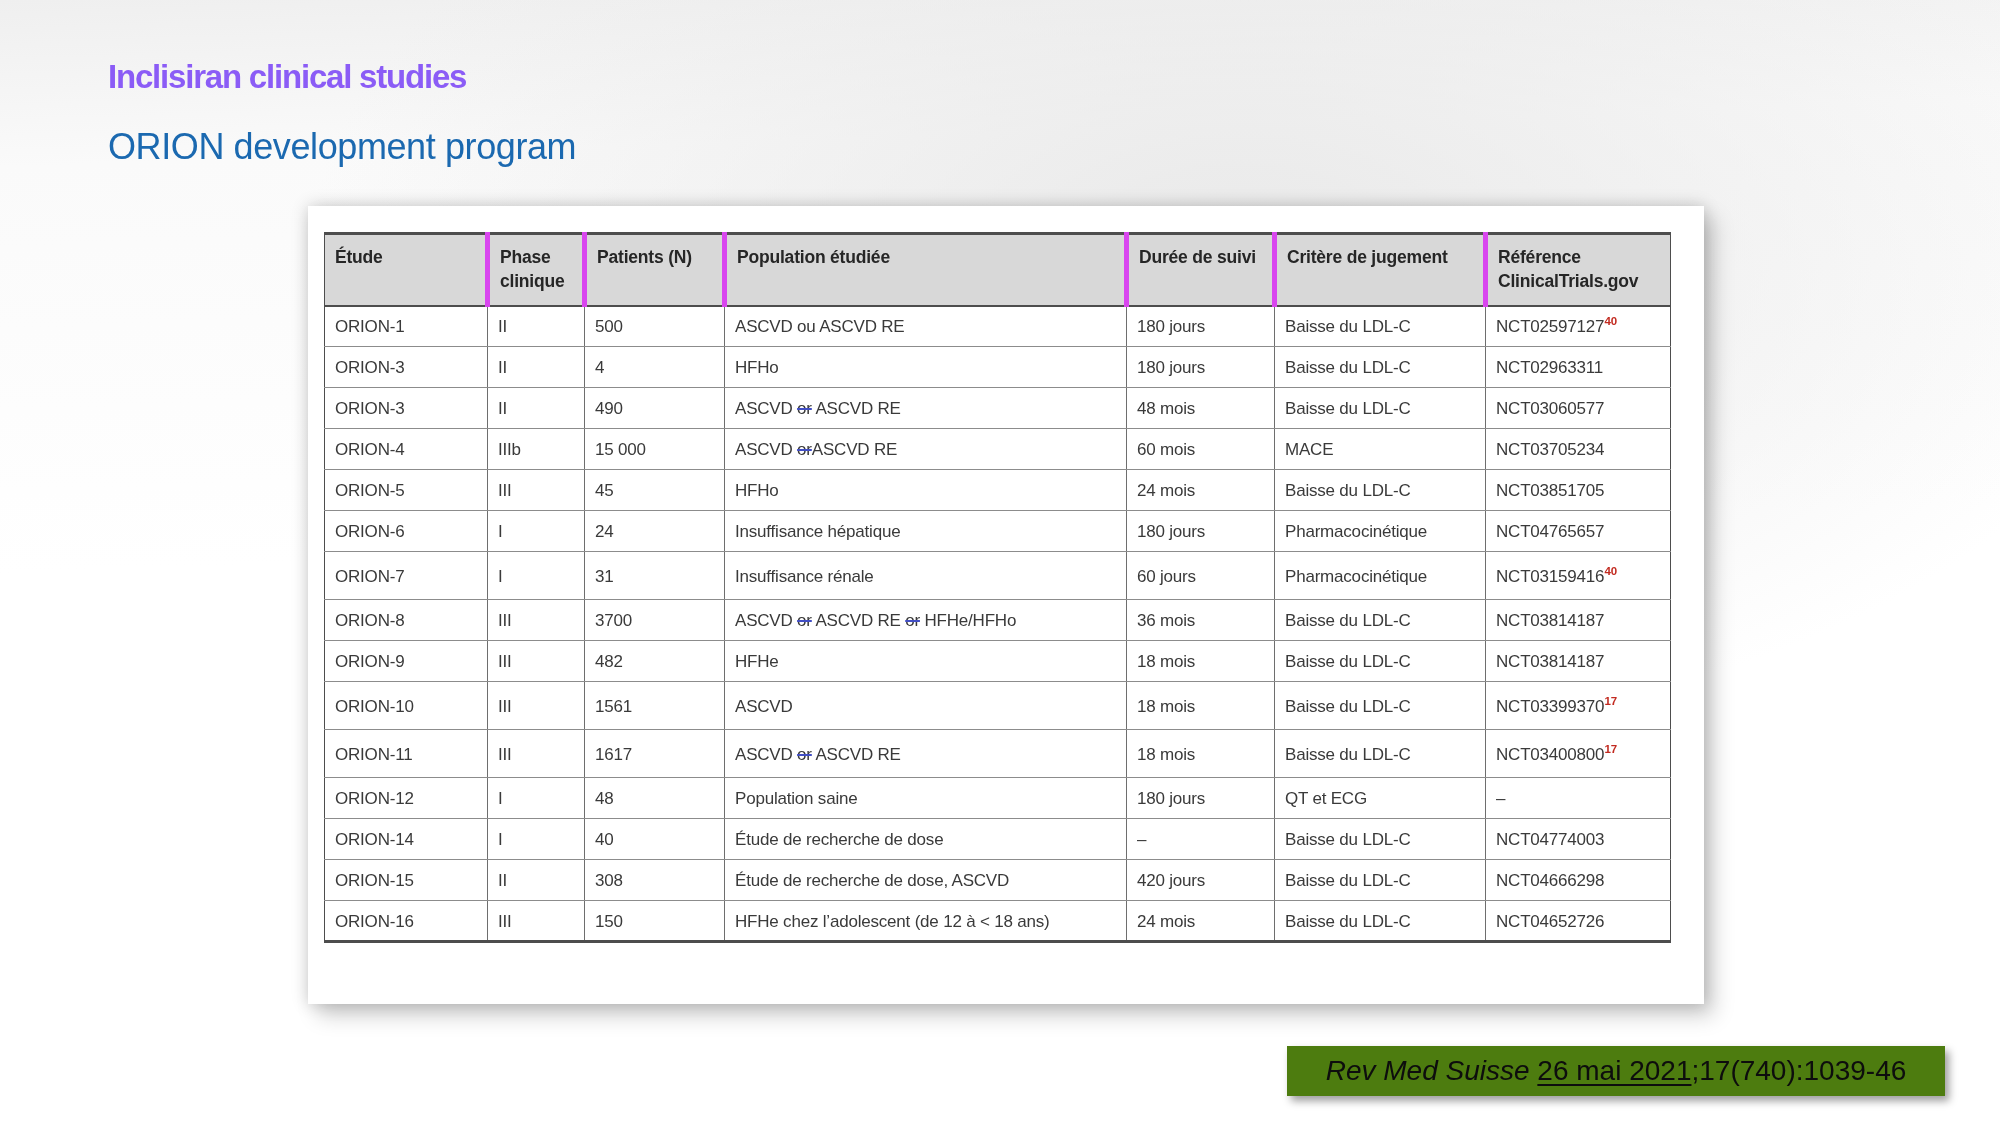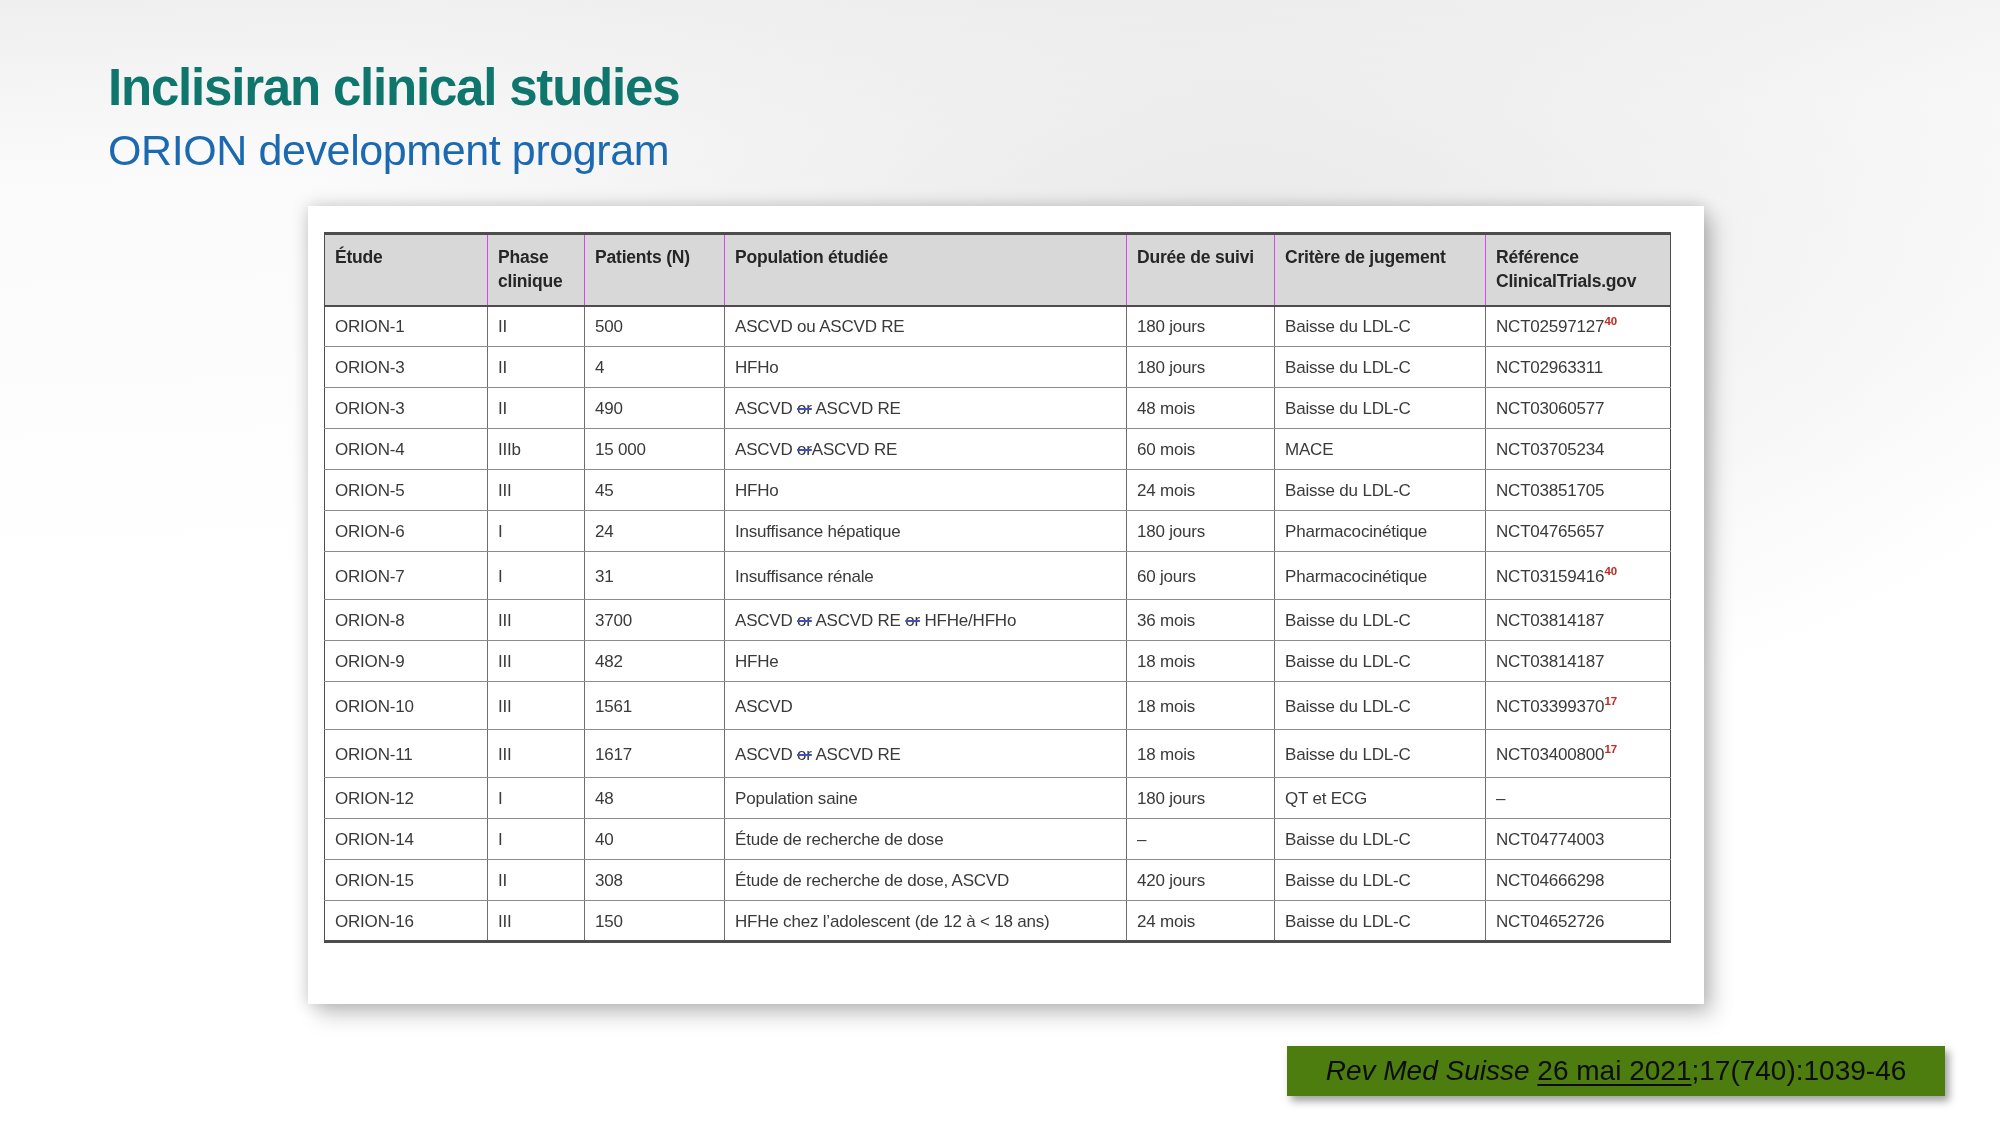--- a/index.html
+++ b/index.html
@@ -8,46 +8,46 @@
     font-family:"Liberation Sans",sans-serif;
     background:
       radial-gradient(1500px 800px at 62% 22%, #e9e9e9 0%, rgba(233,233,233,0) 62%),
       linear-gradient(178deg,#efefef 0%,#fafafa 14%,#ffffff 48%);
     position:relative;
   }
   .slide{position:absolute;inset:0;}
 
   .title{
     position:absolute;left:108px;top:58px;margin:0;
-    font-size:51px;font-weight:bold;color:#0f766e;letter-spacing:-1.2px;
+    font-size:33px;font-weight:bold;color:#8b5cf6;letter-spacing:-1.2px;
   }
   .subtitle{
     position:absolute;left:108px;top:126px;margin:0;
-    font-size:43px;font-weight:normal;color:var(--accent,#1b69b0);letter-spacing:-0.4px;
+    font-size:36px;font-weight:normal;color:var(--accent,#1b69b0);letter-spacing:-0.4px;
   }
 
   .panel{
     position:absolute;left:308px;top:206px;width:1396px;height:798px;
     background:#ffffff;
     box-shadow:0 0 16px rgba(0,0,0,0.20), 10px 12px 20px rgba(0,0,0,0.18);
   }
   table.orion{
     position:absolute;left:16px;top:26px;
     width:1346px;table-layout:fixed;
     border-collapse:collapse;
     border-top:3px solid #4d4d4d;
     border-bottom:3px solid #4d4d4d;
     border-left:1.5px solid #4d4d4d;
     border-right:1.5px solid #4d4d4d;
     letter-spacing:-0.2px;
   }
   table.orion th{
     height:72px;box-sizing:border-box;
     background:var(--header-gray,#d8d8d8);
-    border-left:1px solid #d946ef;
+    border-left:5px solid #d946ef;
     border-bottom:2.5px solid #4d4d4d;
     font-size:17.5px;color:#262626;text-align:left;
     vertical-align:top;padding:11px 6px 0 10px;line-height:1.35;
   }
   table.orion td{
     height:41px;box-sizing:border-box;
     border-left:1px solid #6e6e6e;
     border-bottom:1.5px solid #8c8c8c;
     font-size:17px;color:#3a3a3a;
     vertical-align:middle;padding:2px 6px 0 10px;

